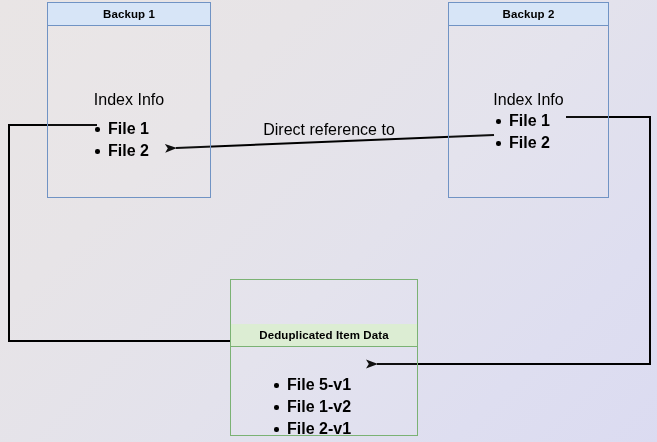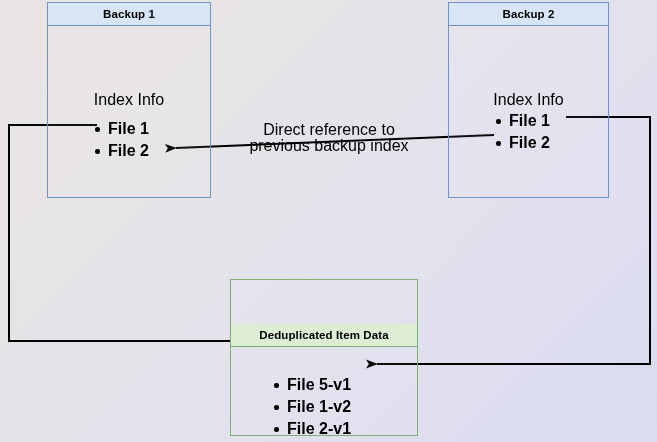--- a/index.html
+++ b/index.html
@@ -166,16 +166,15 @@
       <ul class="file-list" id="dd-files">
         <li>File 5-v1</li>
         <li>File 1-v2</li>
         <li>File 2-v1</li>
       </ul>
     </div>
   </div>
 
   <div class="annotation" style="left:249px; top:122px; width:160px;">
     <span>Direct reference to</span>
-    <span>previous backup index</span>
   </div>
 
 </div>
 
 </body></html>

